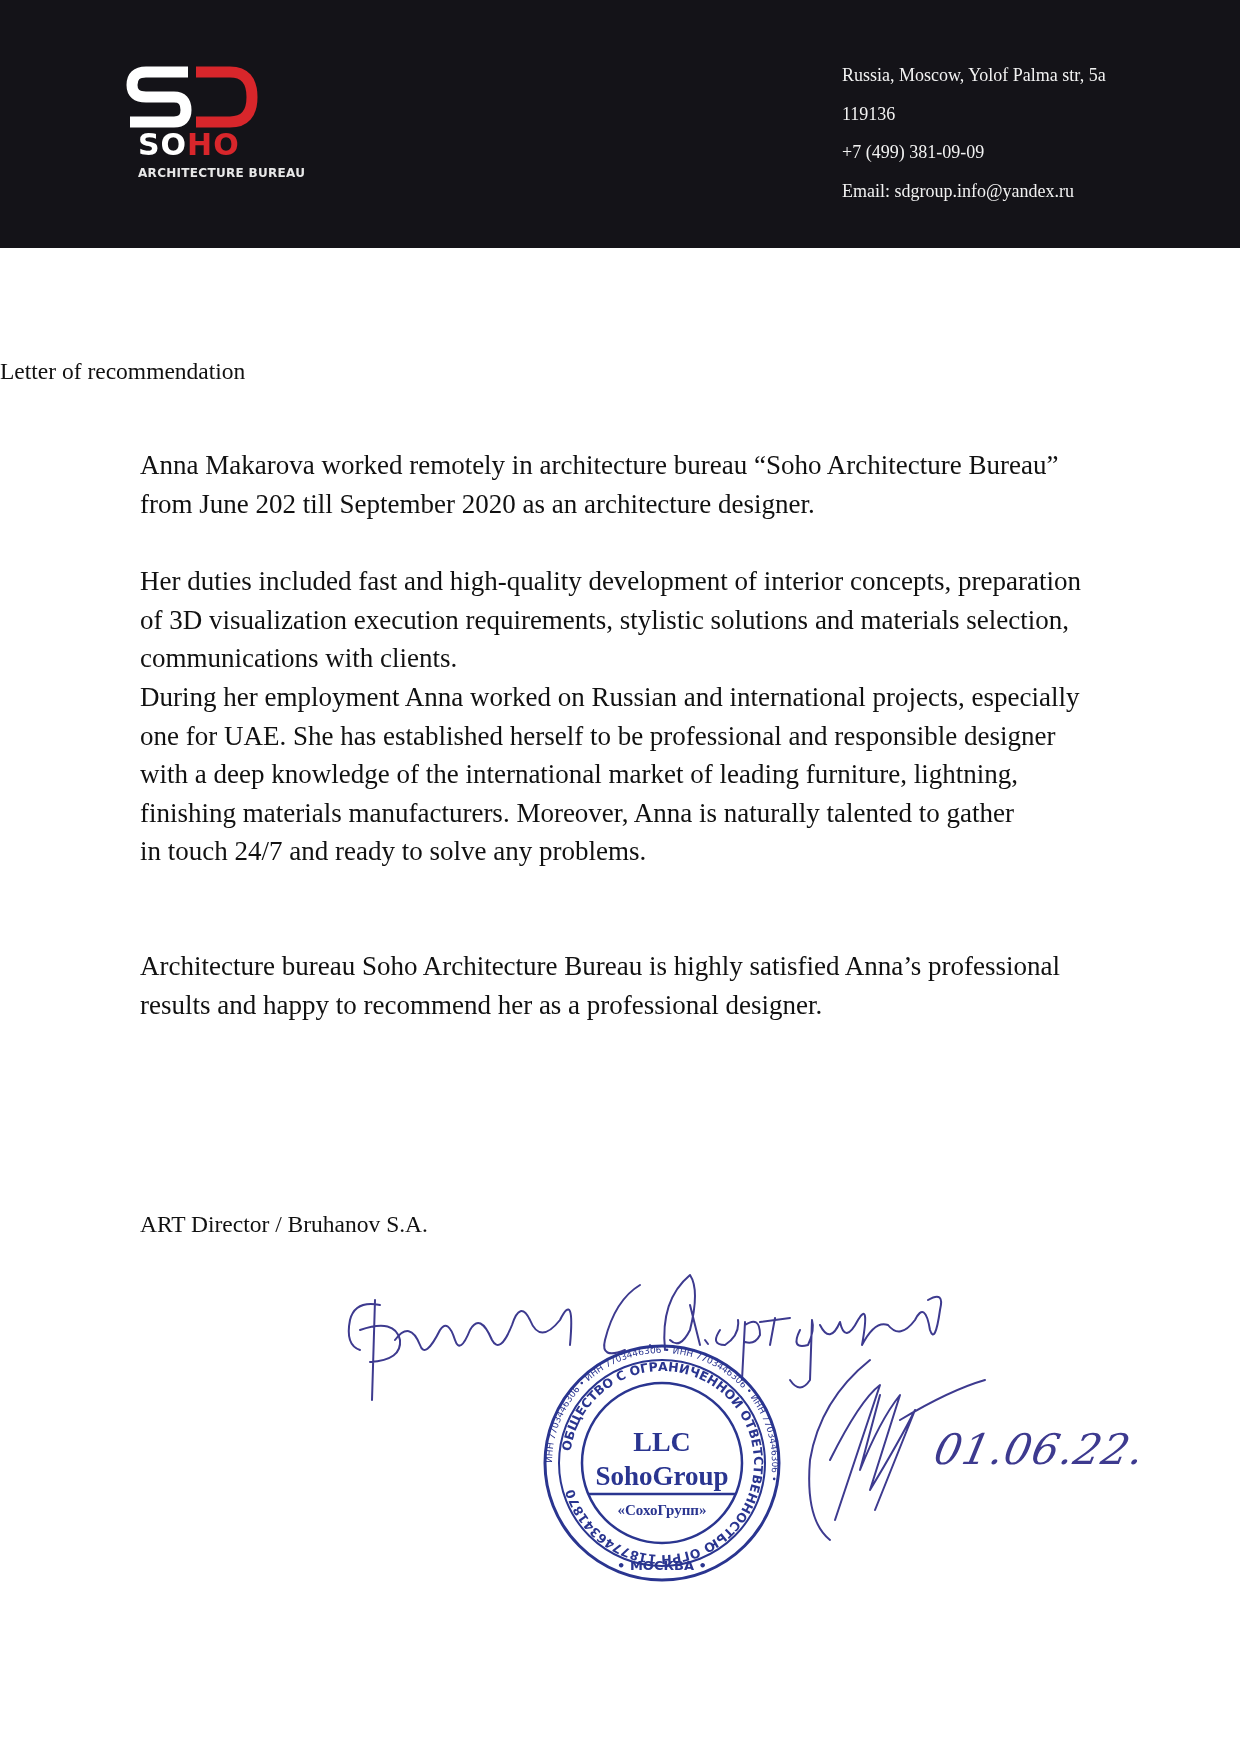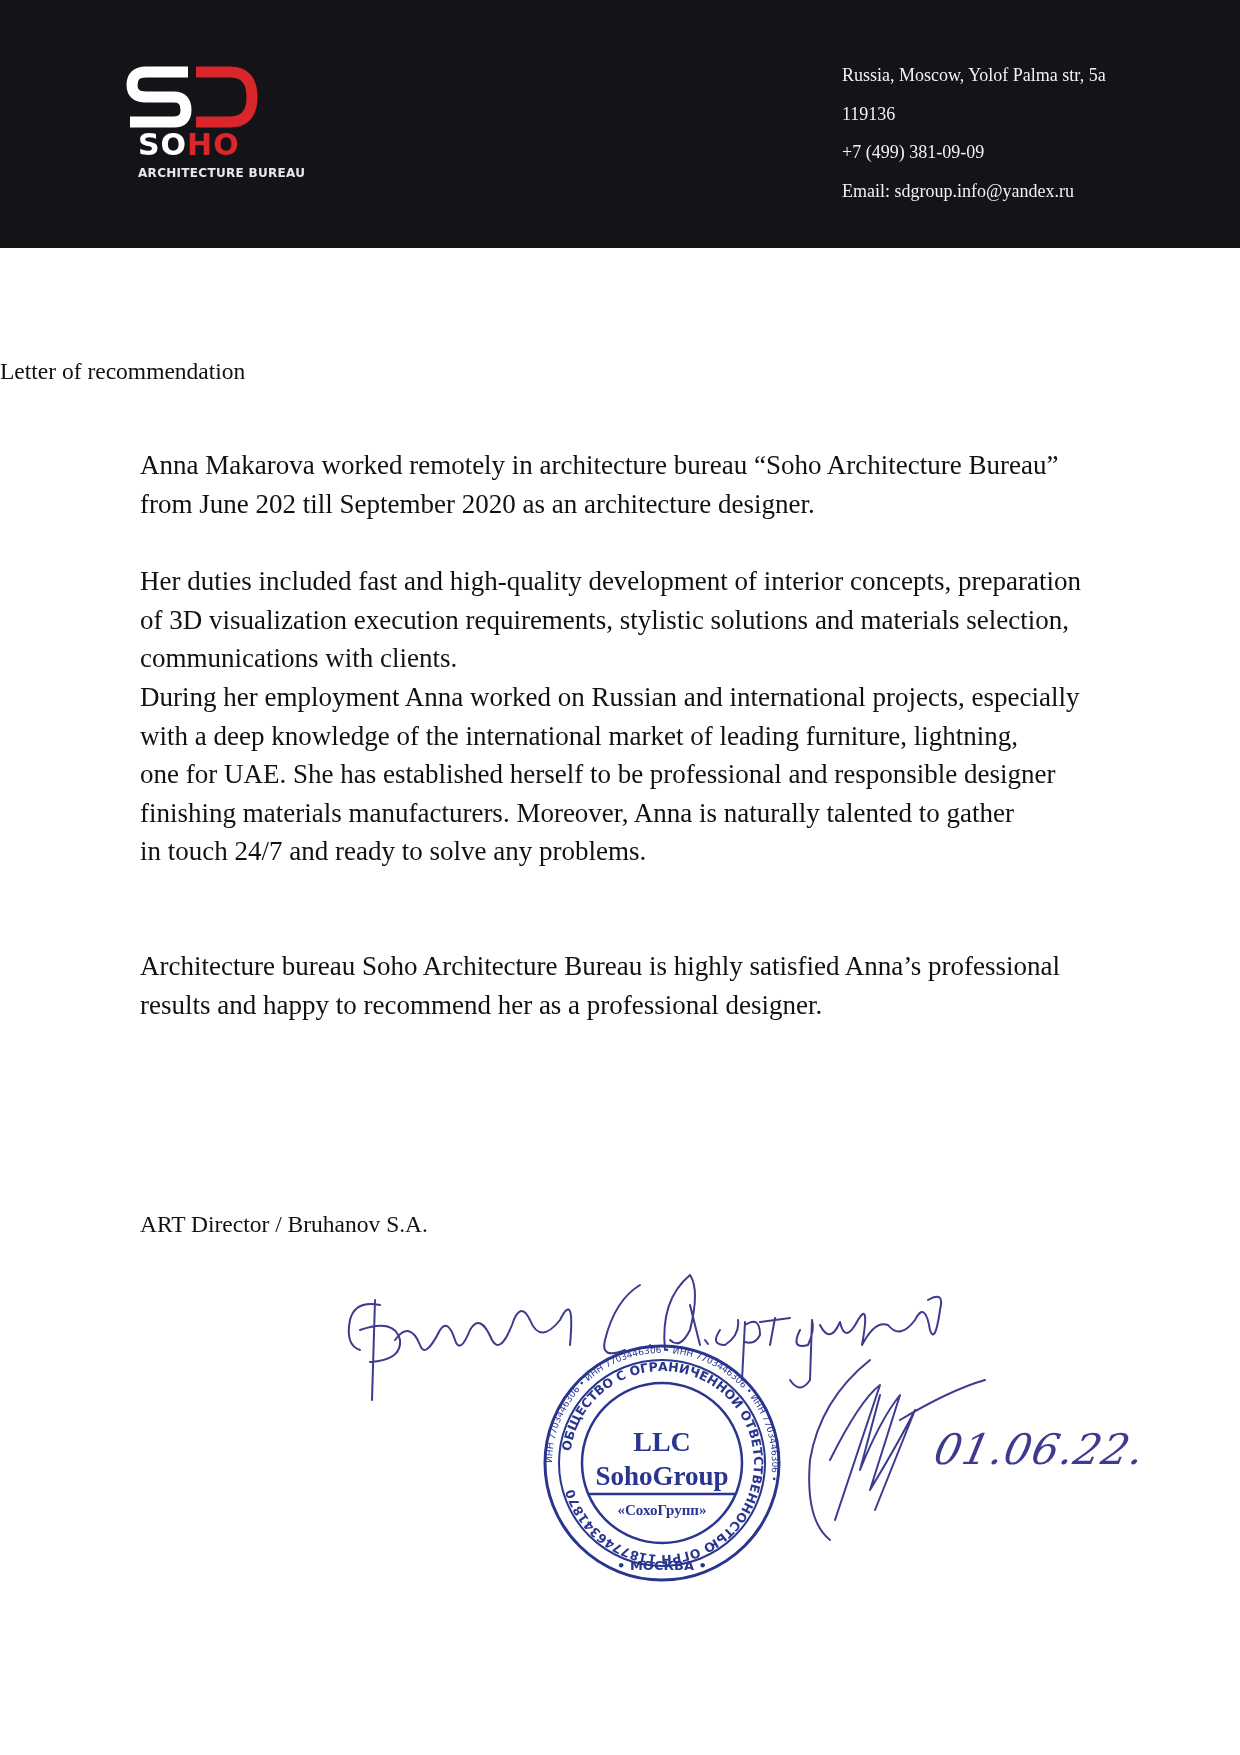--- a/index.html
+++ b/index.html
@@ -62,22 +62,22 @@
 </div>
 
 <div class="body-text p2">
   <p>Her duties included fast and high-quality development of interior concepts, preparation</p>
   <p>of 3D visualization execution requirements, stylistic solutions and materials selection,</p>
   <p>communications with clients.</p>
 </div>
 
 <div class="body-text p3">
   <p>During her employment Anna worked on Russian and international projects, especially</p>
+  <p>one for UAE.  She has established herself to be professional and responsible designer</p>
   <p>with a deep knowledge of the international market of leading furniture, lightning,</p>
-  <p>one for UAE.  She has established herself to be professional and responsible designer</p>
   <p>finishing materials manufacturers. Moreover, Anna is naturally talented to gather</p>
   <p>in touch 24/7 and ready to solve any problems.</p>
 </div>
 
 <div class="body-text p4">
   <p>Architecture bureau Soho Architecture Bureau is highly satisfied Anna’s professional</p>
   <p>results and happy to recommend her as a professional designer.</p>
 </div>
 
 <div class="signoff">ART Director / Bruhanov S.A.</div>

